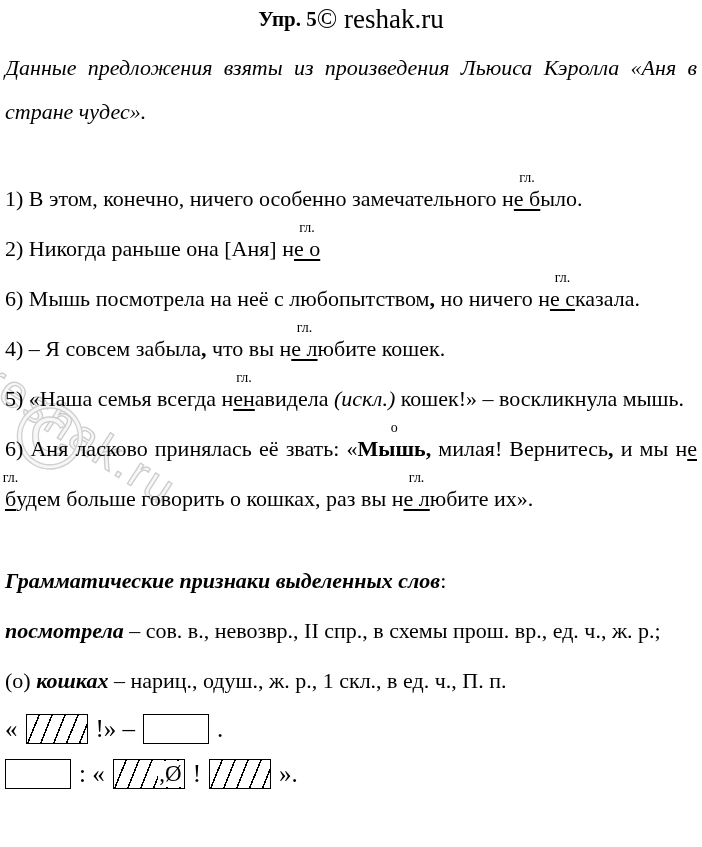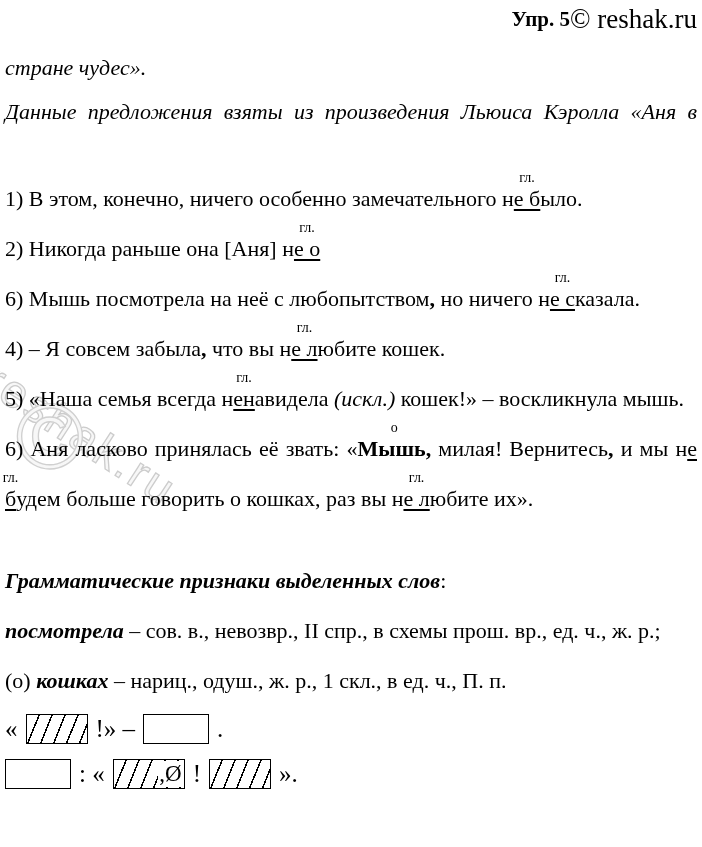--- a/index.html
+++ b/index.html
@@ -3,21 +3,21 @@
 <meta charset="utf-8">
 <style>
   html,body{margin:0;padding:0;}
   body{
     width:702px;height:847px;background:#ffffff;color:#000;
     font-family:"Liberation Serif", serif;
     overflow:hidden;position:relative;
   }
   .page{position:relative;z-index:1;padding:6px 5px 0 5px;box-sizing:border-box;width:702px;}
   
-  .hdr{display:flex;justify-content:flex-end;align-items:flex-start;line-height:26px;}
+  .hdr{display:flex;justify-content:center;align-items:flex-start;line-height:26px;}
   .hdr .ex{font-weight:bold;font-size:21px;}
   .hdr .cp{font-size:27px;}
   
   .intro{margin-top:14px;font-style:italic;font-size:22px;}
   .iline{line-height:44px;}
   .justify-full{text-align:justify;text-align-last:justify;}
   
   .sentences{margin-top:40px;font-size:22px;}
   .sline{line-height:50px;white-space:nowrap;}
   .sline.wrapline{white-space:normal;}
@@ -60,22 +60,22 @@
 <div class="wm wm-c">©</div>
 
 <div class="page">
 
   <div class="hdr">
     <span class="ex">Упр. 5</span>
     <span class="cp">© reshak.ru</span>
   </div>
 
   <div class="intro">
+    <div class="iline justify-full">Данные предложения взяты из произведения Льюиса Кэролла «Аня в</div>
     <div class="iline">стране чудес».</div>
-    <div class="iline justify-full">Данные предложения взяты из произведения Льюиса Кэролла «Аня в</div>
   </div>
 
   <div class="sentences">
     <div class="sline"><span class="">1) В этом, конечно, ничего особенно замечательного н</span><span class="u ann">е б<span class="lbl">гл.</span></span><span class="">ыло.</span></div>
     <div class="sline"><span class="">2) Никогда раньше она [Аня] н</span><span class="u ann">е о<span class="lbl">гл.</span></span></div>
     <div class="sline"><span class="">6) Мышь посмотрела на неё с любопытством</span><span class="b">,</span><span class=""> но ничего н</span><span class="u ann">е с<span class="lbl">гл.</span></span><span class="">казала.</span></div>
     <div class="sline"><span class="">4) – Я совсем забыла</span><span class="b">,</span><span class=""> что вы н</span><span class="u ann">е л<span class="lbl">гл.</span></span><span class="">юбите кошек.</span></div>
     <div class="sline"><span class="">5) «Наша семья всегда н</span><span class="u ann">ен<span class="lbl">гл.</span></span><span class="">авидела </span><span class="i">(искл.) </span><span class="">кошек!» – воскликнула мышь.</span></div>
     <div class="sline wrapline justify-full"><span class="">6) Аня ласково принялась её звать: «</span><span class="b ann">Мышь,<span class="lbl">о</span></span><span class=""> милая! Вернитесь</span><span class="b">,</span><span class=""> и мы н</span><span class="u">е</span></div>
     <div class="sline"><span class="u ann">б<span class="lbl">гл.</span></span><span class="">удем больше говорить о кошках, раз вы н</span><span class="u ann">е л<span class="lbl">гл.</span></span><span class="">юбите их».</span></div>

